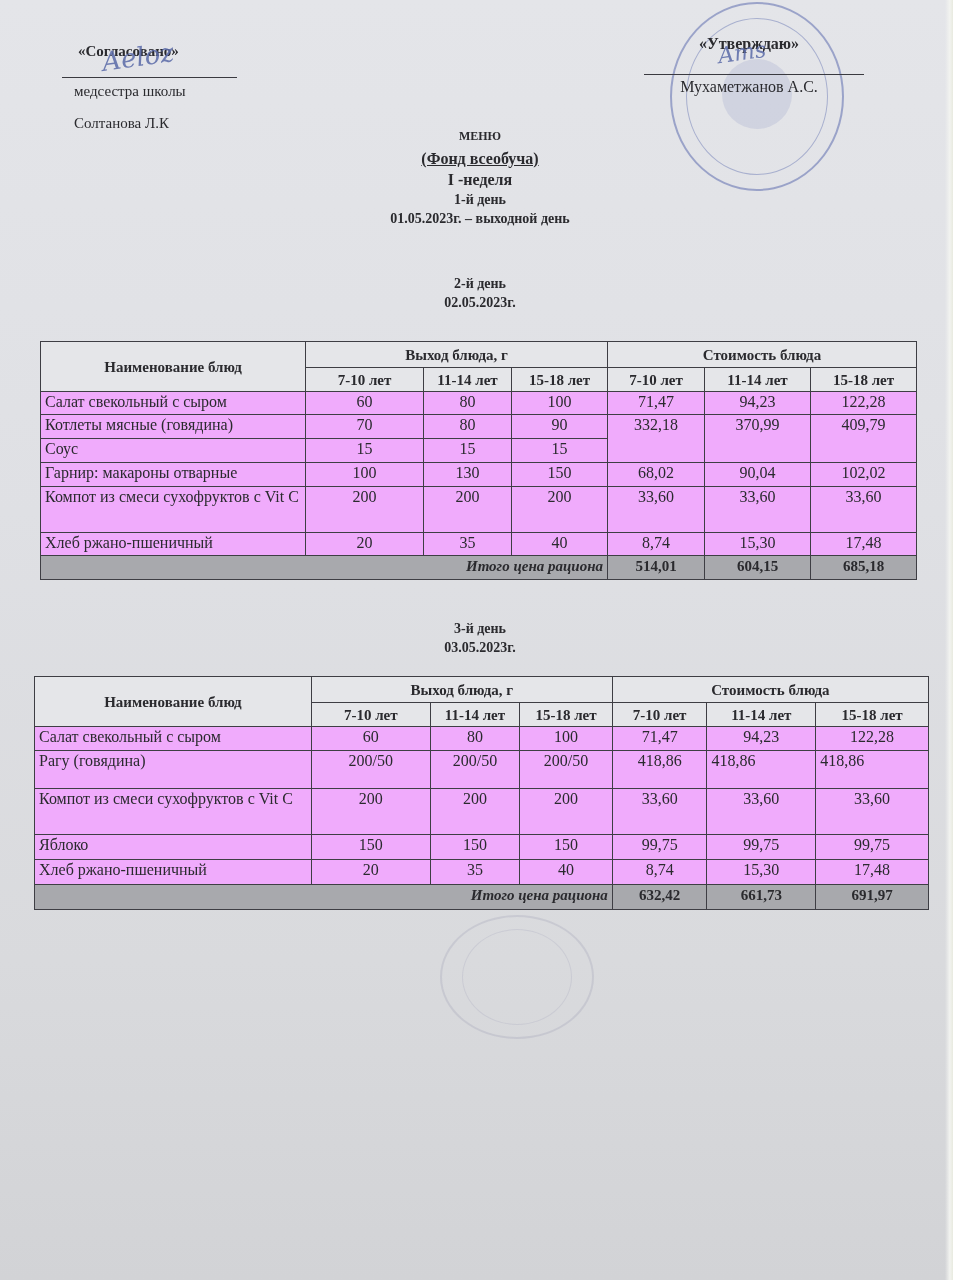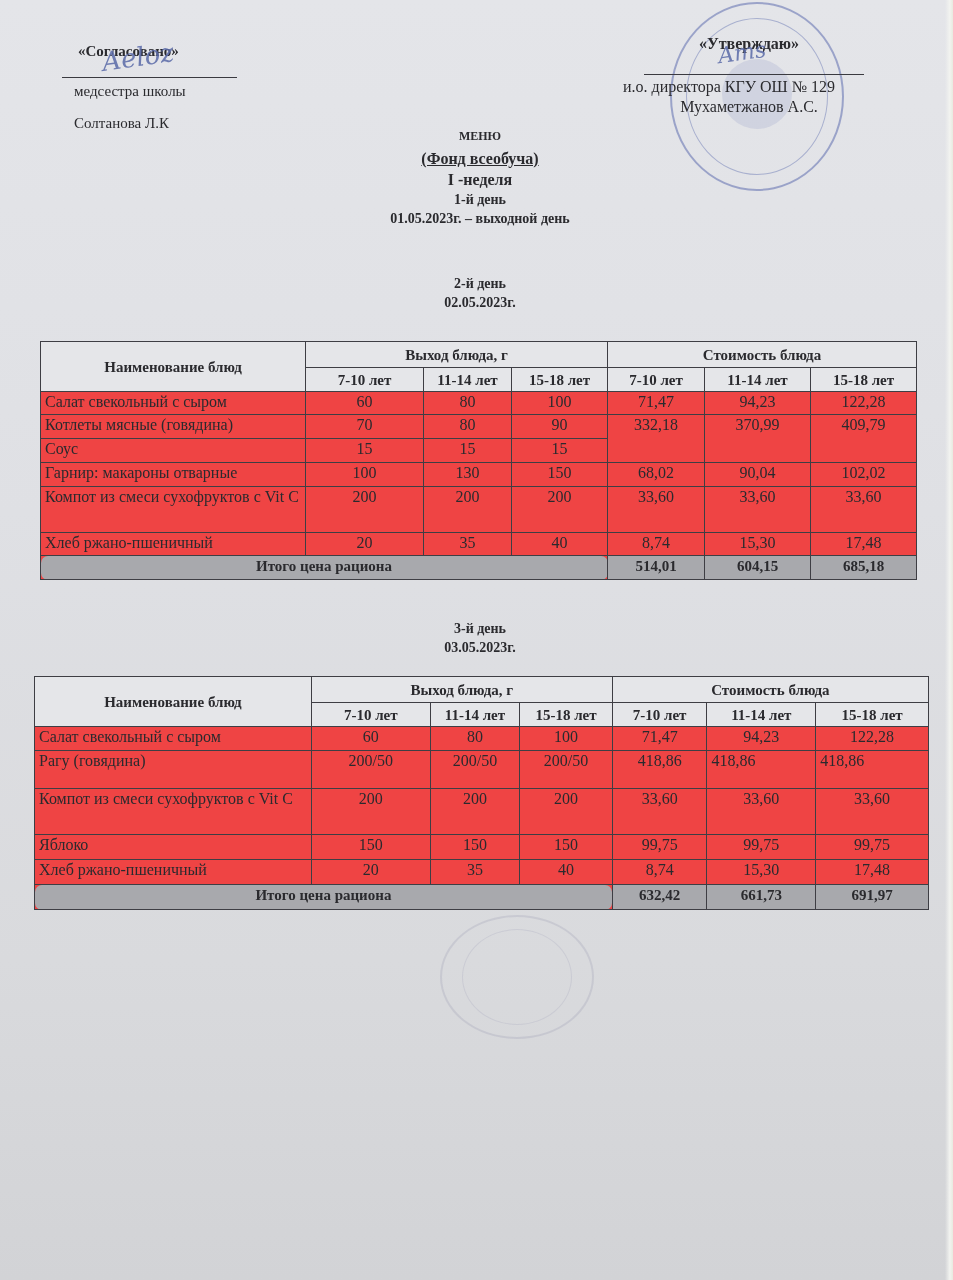--- a/index.html
+++ b/index.html
@@ -60,35 +60,35 @@
     .title-block .main-title { font-size: 12px; line-height: 23px; font-weight: bold; }
     .title-block .fund { font-size: 16px; line-height: 21px; text-decoration: underline; }
     .title-block .week { font-size: 16px; line-height: 21px; }
     .title-block .day { font-size: 14px; line-height: 19px; }
     .day-heading {
       position: absolute; left: 330px; width: 300px; text-align: center;
       font-weight: bold; font-size: 14px; line-height: 19px;
     }
     table.menu {
       position: absolute; border-collapse: collapse; table-layout: fixed;
-      background: #ef4444; font-size: 16px;
+      background: #f0abfc; font-size: 16px;
     }
     table.menu td, table.menu th {
       border: 1px solid #3e3e44; padding: 0 4px; line-height: 20px; vertical-align: top;
     }
     table.menu th {
       font-weight: bold; font-size: 15px; text-align: center; vertical-align: middle;
       background: #e5e6e9;
     }
     table.menu td.num { text-align: center; }
     table.menu td.name { text-align: left; }
     table.menu tr.total td {
       background: #a8a9ad; font-weight: bold; font-size: 15px;
     }
-    table.menu tr.total td.total-label { text-align: center; border-radius: 7px; }
+    table.menu tr.total td.total-label { font-style: italic; text-align: right; }
     table.menu tr.total td.num { text-align: center; }
     .t1 { left: 40px; top: 341px; width: 876px; }
     .t2 { left: 34px; top: 676px; width: 895px; }
   </style>
 </head>
 <body>
 
 <div class="edge-right"></div>
 
 <div class="approval-left">
@@ -96,21 +96,20 @@
   <div class="sig-line"></div>
   <div class="who">медсестра школы</div>
   <div class="who" style="margin-top:13px">Солтанова Л.К</div>
 </div>
 <div class="signature sig-left">Aeloz</div>
 
 <div class="seal"></div>
 <div class="approval-right">
   <div class="stamp-title">«Утверждаю»</div>
   <div class="sig-line"></div>
-  <div>и.о. директора КГУ ОШ № 129</div>
   <div style="margin-left:40px">Мухаметжанов А.С.</div>
 </div>
 <div class="signature sig-right">Ams</div>
 
 <div class="title-block">
   <div class="main-title">МЕНЮ</div>
   <div class="fund">(Фонд всеобуча)</div>
   <div class="week">I -неделя</div>
   <div class="day">1-й день</div>
   <div class="day">01.05.2023г. – выходной день</div>

